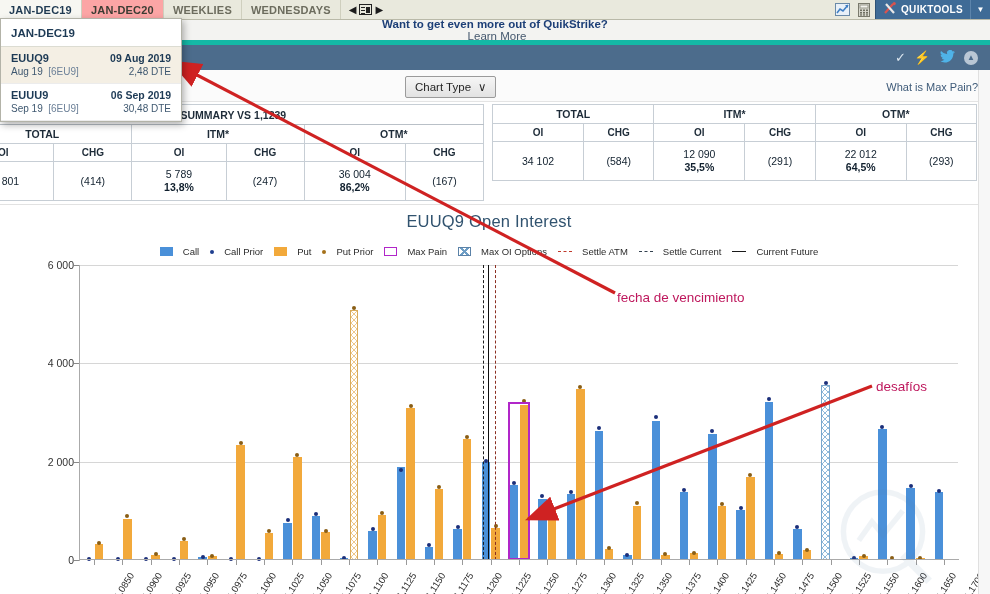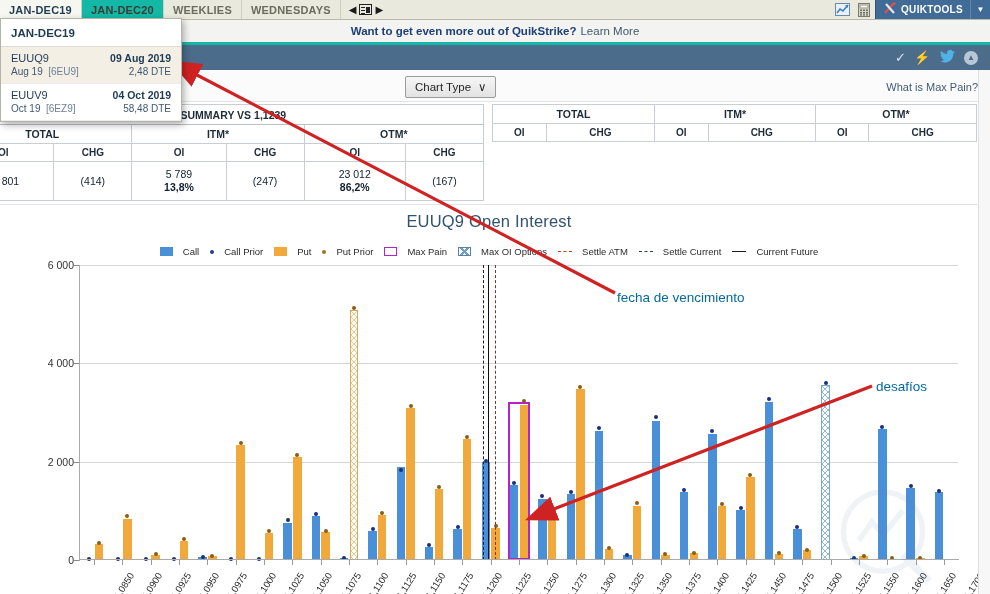--- a/index.html
+++ b/index.html
@@ -20,21 +20,21 @@
     border-bottom:1px solid #b9b9a8;
     display:flex; align-items:stretch;
   }
   .tab {
     padding:0 9px; display:flex; align-items:center;
     font-size:11px; font-weight:bold; letter-spacing:.2px;
     color:#6c6c5e; cursor:default;
     border-right:1px solid #cfcfbe;
   }
   .tab.active { background:#f7f7f2; color:#1f3a52; }
-  .tab.sel { background:#14b8a6; color:#3c3c33;text-align:center;}
+  .tab.sel { background:#fca5a5; color:#3c3c33;text-align:center;}
   #navbtns {
     display:flex; align-items:center; gap:3px; padding:0 8px;
     font-size:11px; color:#1b1b1b;
   }
   .navarrow { font-size:10px; }
   .listicon {
     display:inline-block; width:13px; height:11px;
     border:1.3px solid #222; position:relative;
   }
   .listicon::before{
@@ -57,23 +57,23 @@
   }
   #qtcaret {
     background:#3f6b96; color:#fff; width:20px;
     display:flex; align-items:center; justify-content:center;
     border-left:1px solid #5c84ab; font-size:8px;
   }
 
   
   #promo {
     position:absolute; left:0; top:20px; width:990px; height:25px;
-    background:#f3f3f1; border-bottom:3px solid #14b8a6;
+    background:#f3f3f1; border-bottom:5px solid #14b8a6;
     display:flex; align-items:center; justify-content:center;
-    font-size:11.5px; font-weight:bold; color:#1d3f77;
+    font-size:11.5px; font-weight:bold; color:#1d3f77;flex-direction:column;
   }
   #promo .learn { color:#45586e; font-weight:normal; margin-left:4px;}
 
   
   #bluebar {
     position:absolute; left:0; top:45px; width:990px; height:25px;
     background:#4c6c8c;
     display:flex; align-items:center; justify-content:flex-end;
     gap:9px; padding-right:12px;
   }
@@ -227,29 +227,29 @@
   #dropdown .ddtitle {
     font-size:11.5px; font-weight:bold; color:#1d3a55;
     padding:8px 10px 7px; border-bottom:1px solid #dcdcd2;
   }
   .ddrow {
     padding:5px 10px 6px; border-bottom:1px solid #ececec;
     display:flex; flex-direction:column; gap:2px;
   }
   .ddrow.sel { background:#f4efe4; }
   .ddline { display:flex; justify-content:space-between; align-items:baseline; }
-  .ddsym { font-size:11px; font-weight:normal; color:#1d3a55; }
+  .ddsym { font-size:11px; font-weight:bold; color:#1d3a55; }
   .dddate{ font-size:10.5px; font-weight:bold; color:#1d3a55; }
   .ddmon { font-size:10px; color:#3f5870; }
   .dddte { font-size:10px; color:#3f5870; }
   .ddcode{ color:#6c8098; }
 
   
   .annot {
-    position:absolute; color:#0369a1; font-size:13.5px;
+    position:absolute; color:#be185d; font-size:13.5px;
     font-family:"Liberation Sans", sans-serif;
   }
   #ann1 { left:617px; top:290px; }
   #ann2 { left:876px; top:379px; }
   svg.arrow { position:absolute; left:0; top:0; width:990px; height:594px; pointer-events:none; z-index:30;}
 
   
   #rightgutter {
     position:absolute; right:0; top:70px; width:12px; height:524px;
     background:#f7f7f7; border-left:1px solid #e0e0e0;
@@ -353,21 +353,21 @@
     </tr>
     <tr>
       <td class="val">41 801</td>
       <td class="val neg">(414)</td>
       <td class="val">
         <span>5 789</span><br>
         <b>13,8%</b>
       </td>
       <td class="val neg">(247)</td>
       <td class="val">
-        <span>23 012</span><br>
+        <span>36 004</span><br>
         <b>86,2%</b>
       </td>
       <td class="val neg">(167)</td>
     </tr>
   </tbody>
     </table>
 
   <table class="sumtable" id="puttable">
     <tbody>
     <tr>
@@ -375,20 +375,34 @@
       <th class="grp" colspan="2">ITM*</th>
       <th class="grp" colspan="2">OTM*</th>
     </tr>
     <tr>
       <th class="col">OI</th>
       <th class="col">CHG</th>
       <th class="col">OI</th>
       <th class="col">CHG</th>
       <th class="col">OI</th>
       <th class="col">CHG</th>
+    </tr>
+    <tr>
+      <td class="val">34 102</td>
+      <td class="val neg">(584)</td>
+      <td class="val">
+        <span>12 090</span><br>
+        <b>35,5%</b>
+      </td>
+      <td class="val neg">(291)</td>
+      <td class="val">
+        <span>22 012</span><br>
+        <b>64,5%</b>
+      </td>
+      <td class="val neg">(293)</td>
     </tr>
   </tbody>
     </table>
 </div>
 
 <div id="chartpanel">
   <div id="chartTitle">EUUQ9 Open Interest</div>
 
   <div id="legend">
     <div class="lg">
@@ -653,26 +667,26 @@
           <span class="ddsym">EUUQ9</span>
           <span class="dddate">09 Aug 2019</span>
         </div>
         <div class="ddline">
           <span class="ddmon">Aug 19 &nbsp;<span class="ddcode">[6EU9]</span></span>
           <span class="dddte">2,48 DTE</span>
         </div>
       </div>
       <div class="ddrow">
         <div class="ddline">
-          <span class="ddsym">EUUV9</span>
-          <span class="dddate">04 Oct 2019</span>
+          <span class="ddsym">EUUU9</span>
+          <span class="dddate">06 Sep 2019</span>
         </div>
         <div class="ddline">
-          <span class="ddmon">Oct 19 &nbsp;<span class="ddcode">[6EZ9]</span></span>
-          <span class="dddte">58,48 DTE</span>
+          <span class="ddmon">Sep 19 &nbsp;<span class="ddcode">[6EU9]</span></span>
+          <span class="dddte">30,48 DTE</span>
         </div>
       </div>
     </div>
 </div>
 
 <svg class="arrow">
   <defs>
     <marker id="ah" markerWidth="10" markerHeight="8" refX="9" refY="4" orient="auto">
       <polygon points="0,0 10,4 0,8" fill="#cf2222"></polygon>
     </marker>

